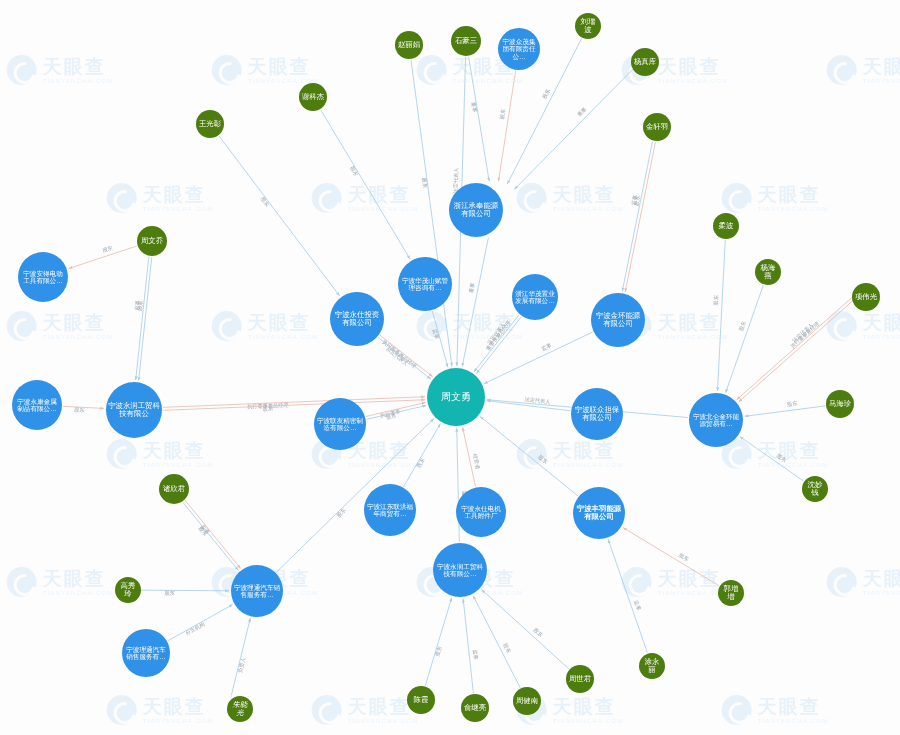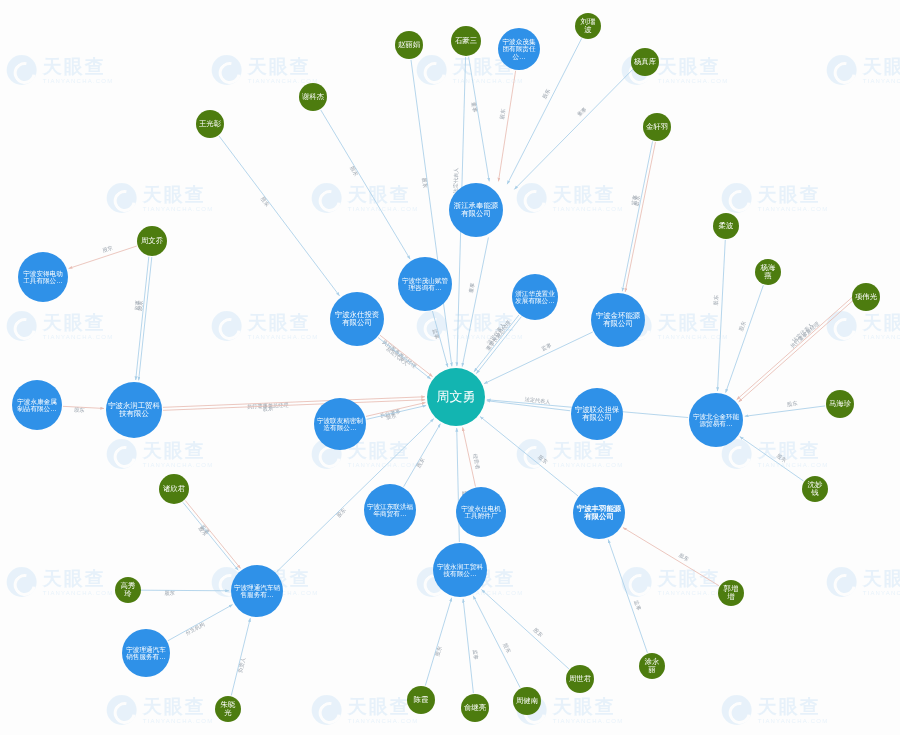--- a/index.html
+++ b/index.html
@@ -64,21 +64,21 @@
     justify-content:center;
     text-align:center;
     color:#fff;
     box-sizing:border-box;
     padding:2px;
     line-height:1.12;
     overflow:hidden;
     word-break:break-all;
     cursor:pointer;
   }
-  .node.center{background:#13b5b1;font-size:13px;}
+  .node.center{background:#13b5b1;font-size:10px;}
   .node.company{background:#2f91e8;font-size:7.4px;}
   .node.person{background:#4d7c0f;font-size:7.4px;}
   .node.company.sm{font-size:6.6px;}
 </style>
 </head>
 <body>
 
 <div id="graph-root">
   <div id="watermark-layer">
       <div class="wm" style="left: 60px; top: 70px;">
@@ -406,21 +406,21 @@
       <div class="node company sm" title="宁波联友精密制造有限公…" style="left: 340px; top: 424px; width: 52px; height: 52px;">宁波联友精密制造有限公…</div>
       <div class="node company" title="宁波联众担保有限公司" style="left: 597px; top: 414px; width: 52px; height: 52px;">宁波联众担保有限公司</div>
       <div class="node company" title="宁波丰羽能源有限公司" style="left: 599px; top: 513px; width: 52px; height: 52px; font-weight: bold;">宁波丰羽能源有限公司</div>
       <div class="node company sm" title="宁波江东联洪福年商贸有…" style="left: 390px; top: 510px; width: 52px; height: 52px;">宁波江东联洪福年商贸有…</div>
       <div class="node company sm" title="宁波永仕电机工具附件厂" style="left: 481px; top: 512px; width: 50px; height: 50px;">宁波永仕电机工具附件厂</div>
       <div class="node company sm" title="宁波永润工贸科技有限公…" style="left: 460px; top: 570px; width: 54px; height: 54px;">宁波永润工贸科技有限公…</div>
       <div class="node person" title="诸欣君" style="left: 174px; top: 489px; width: 30px; height: 30px;">诸欣君</div>
       <div class="node person" title="高秀玲" style="left: 128px; top: 590px; width: 26px; height: 26px;">高秀玲</div>
       <div class="node company sm" title="宁波理通汽车销售服务有…" style="left: 257px; top: 591px; width: 52px; height: 52px;">宁波理通汽车销售服务有…</div>
       <div class="node company sm" title="宁波理通汽车销售服务有…" style="left: 146px; top: 653px; width: 48px; height: 48px;">宁波理通汽车销售服务有…</div>
-      <div class="node person" title="朱晓光" style="left: 228px; top: 709px; width: 26px; height: 26px;">朱晓光</div>
+      <div class="node person" title="朱晓光" style="left: 240px; top: 709px; width: 26px; height: 26px; font-style: italic;">朱晓光</div>
       <div class="node person" title="陈霞" style="left: 421px; top: 700px; width: 28px; height: 28px;">陈霞</div>
       <div class="node person" title="俞继亮" style="left: 475px; top: 708px; width: 28px; height: 28px;">俞继亮</div>
       <div class="node person" title="周健南" style="left: 527px; top: 701px; width: 28px; height: 28px;">周健南</div>
       <div class="node person" title="周世君" style="left: 580px; top: 679px; width: 28px; height: 28px;">周世君</div>
       <div class="node person" title="郭增增" style="left: 731px; top: 593px; width: 26px; height: 26px;">郭增增</div>
       <div class="node person" title="涂永丽" style="left: 652px; top: 666px; width: 26px; height: 26px;">涂永丽</div>
       <div class="node center" title="周文勇" style="left: 456px; top: 397px; width: 58px; height: 58px;">周文勇</div>
     </div>
 </div>
 

